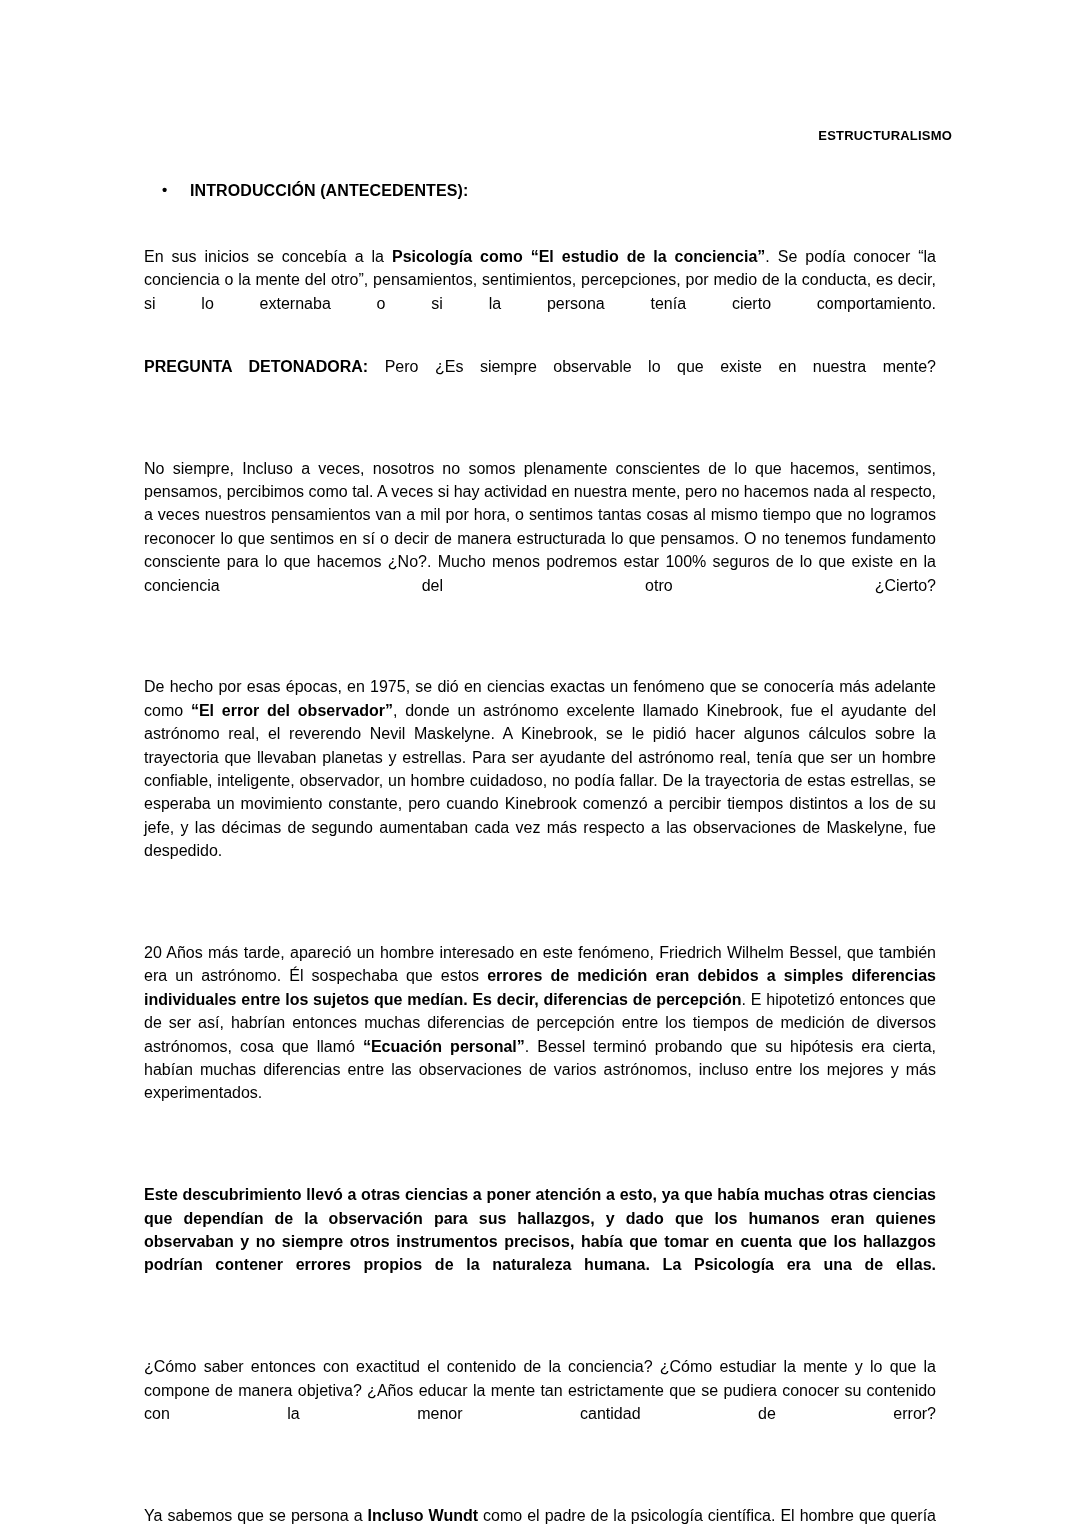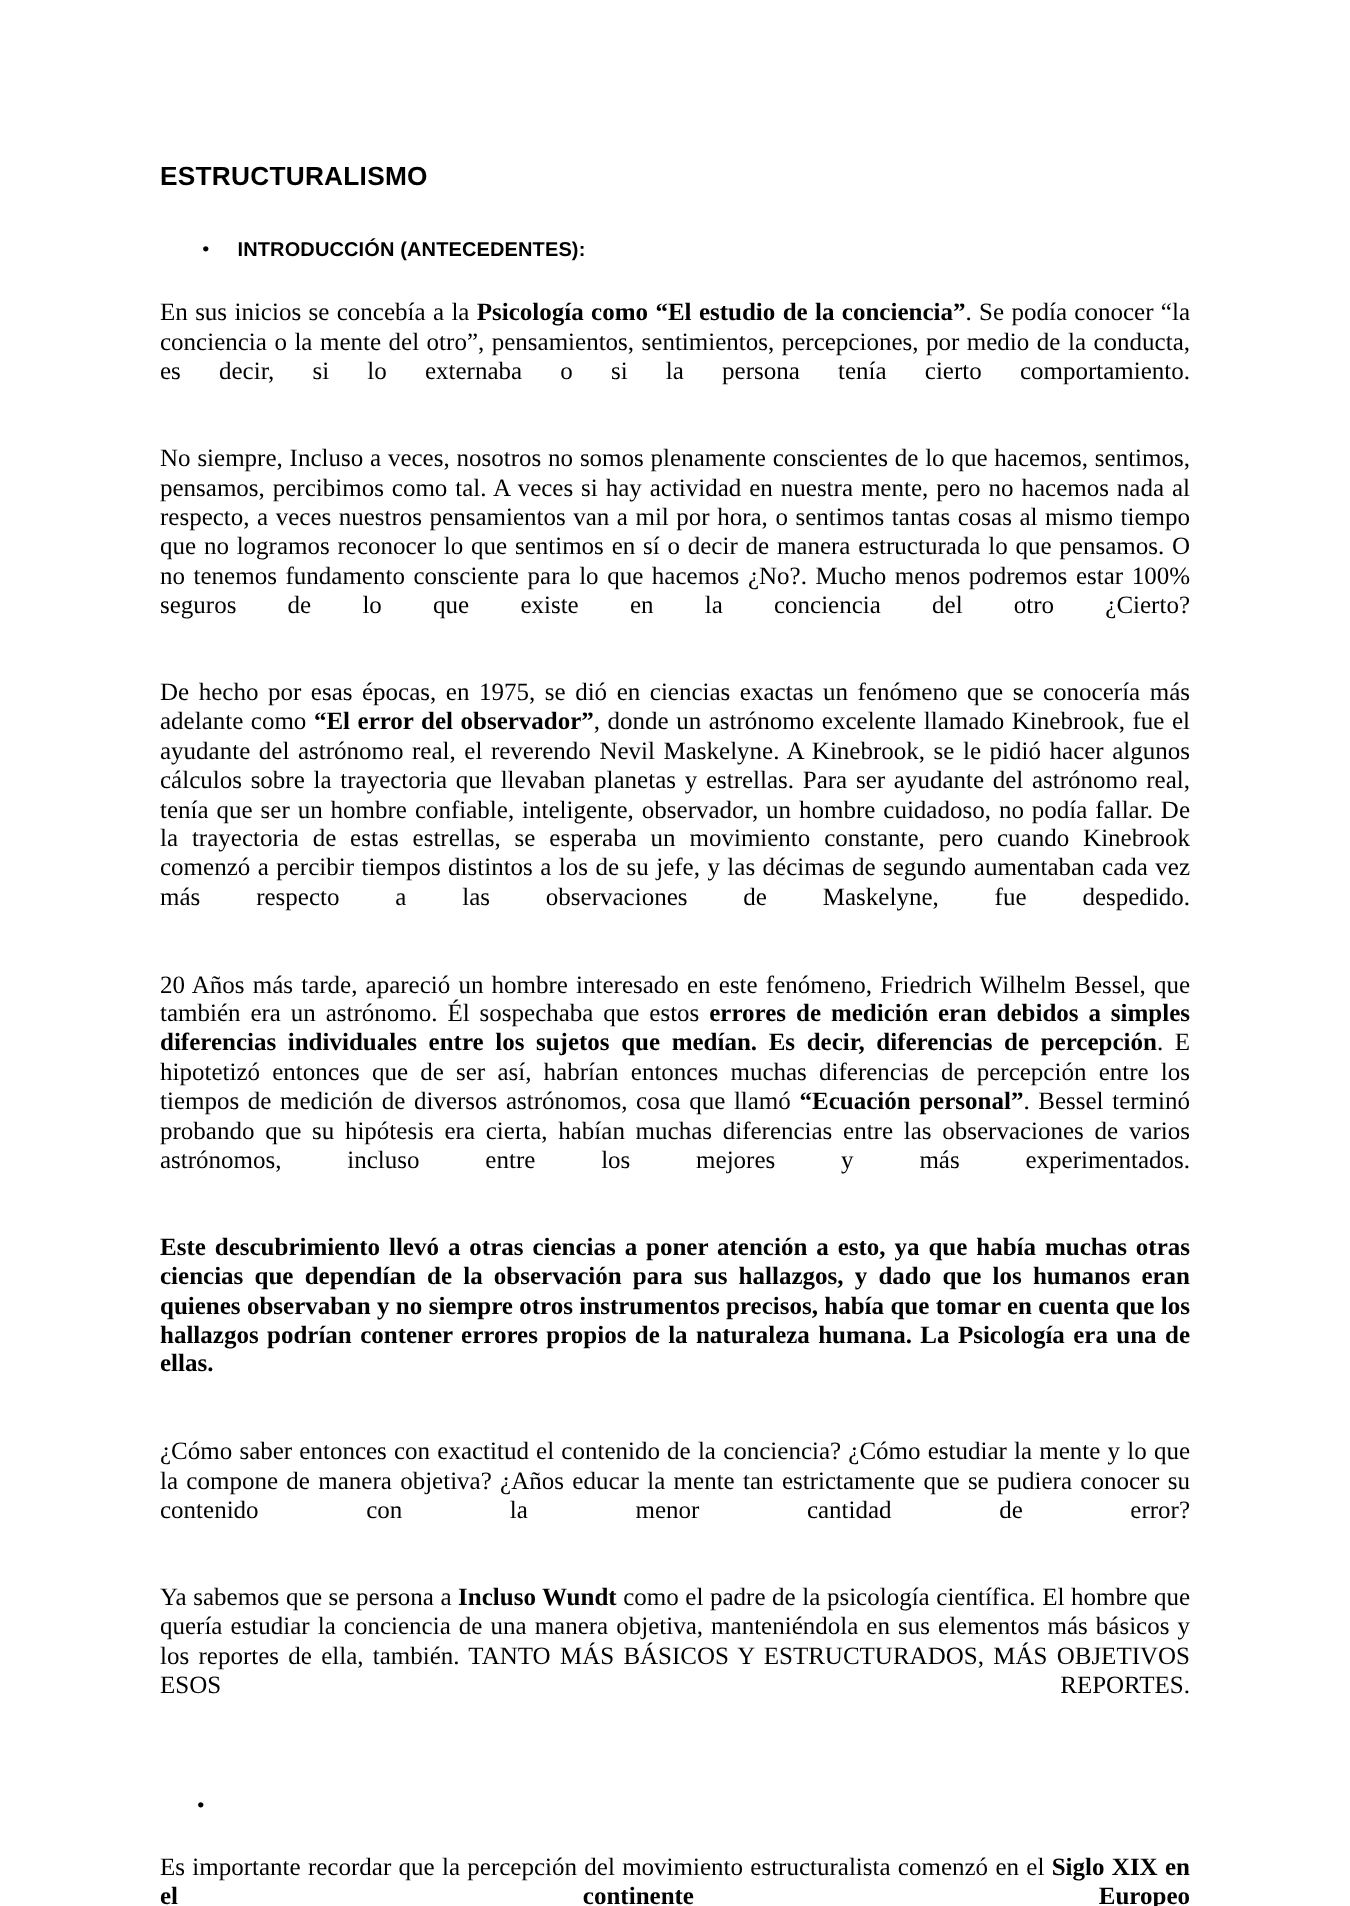--- a/index.html
+++ b/index.html
@@ -24,23 +24,23 @@
     padding: 0;
     overflow: hidden;
   }
   .content {
     position: absolute;
     left: 128px;
     top: 128px;
     width: 824px;
   }
   .doc-title {
-    font-size: 21px;
+    font-size: 13px;
     font-weight: bold;
-    text-align: left;
+    text-align: right;
     letter-spacing: 0.2px;
     margin: 0 0 34px 0;
     line-height: 1.3;
   }
   .bullet-heading {
     display: flex;
     align-items: flex-start;
     font-size: 16px;
     font-weight: bold;
     line-height: 1.45;
@@ -56,26 +56,25 @@
   .bullet-heading.indent-1 {
     padding-left: 34px;
   }
   .bullet-heading.indent-2 {
     padding-left: 30px;
   }
   .bullet-heading .bh-label {
     letter-spacing: 0.1px;
   }
   p.body-text {
-    font-size: 20px;
+    font-size: 16px;
     line-height: 23.4px;
     text-align: justify;
-    margin: 0;
+    margin: 16px;
     hyphens: none;
-    font-family: Liberation Serif, serif;
   }
   .gap-md { height: 23px; }
   .gap-lg { height: 27px; }
   b, strong { font-weight: bold; }
   
   p.body-text::after {
     content: "";
     display: inline-block;
     width: 100%;
     height: 0;
@@ -91,20 +90,21 @@
 
     <div class="bullet-heading indent-1">
       <span class="bullet-dot">•</span>
       <span class="bh-label">INTRODUCCIÓN (ANTECEDENTES):</span>
     </div>
 
     <div class="gap-lg"></div>
 
     <p class="body-text"><span>En sus inicios se concebía a la </span><b>Psicología como “El estudio de la conciencia”</b><span>. Se podía conocer “la conciencia o la mente del otro”, pensamientos, sentimientos, percepciones, por medio de la conducta, es decir, si lo externaba o si la persona tenía cierto comportamiento.</span></p>
 
+    <p class="body-text"><b>PREGUNTA DETONADORA:</b><span> Pero ¿Es siempre observable lo que existe en nuestra mente?</span></p>
 
     <div class="gap-md"></div>
 
     <p class="body-text">No siempre, Incluso a veces, nosotros no somos plenamente conscientes de lo que hacemos, sentimos, pensamos, percibimos como tal. A veces si hay actividad en nuestra mente, pero no hacemos nada al respecto, a veces nuestros pensamientos van a mil por hora, o sentimos tantas cosas al mismo tiempo que no logramos reconocer lo que sentimos en sí o decir de manera estructurada lo que pensamos. O no tenemos fundamento consciente para lo que hacemos ¿No?. Mucho menos podremos estar 100% seguros de lo que existe en la conciencia del otro ¿Cierto?</p>
 
     <div class="gap-md"></div>
 
     <p class="body-text"><span>De hecho por esas épocas, en 1975, se dió en ciencias exactas un fenómeno que se conocería más adelante como </span><b>“El error del observador”</b><span>, donde un astrónomo excelente llamado Kinebrook, fue el ayudante del astrónomo real, el reverendo Nevil Maskelyne. A Kinebrook, se le pidió hacer algunos cálculos sobre la trayectoria que llevaban planetas y estrellas. Para ser ayudante del astrónomo real, tenía que ser un hombre confiable, inteligente, observador, un hombre cuidadoso, no podía fallar. De la trayectoria de estas estrellas, se esperaba un movimiento constante, pero cuando Kinebrook comenzó a percibir tiempos distintos a los de su jefe, y las décimas de segundo aumentaban cada vez más respecto a las observaciones de Maskelyne, fue despedido.</span></p>
 
     <div class="gap-md"></div>

